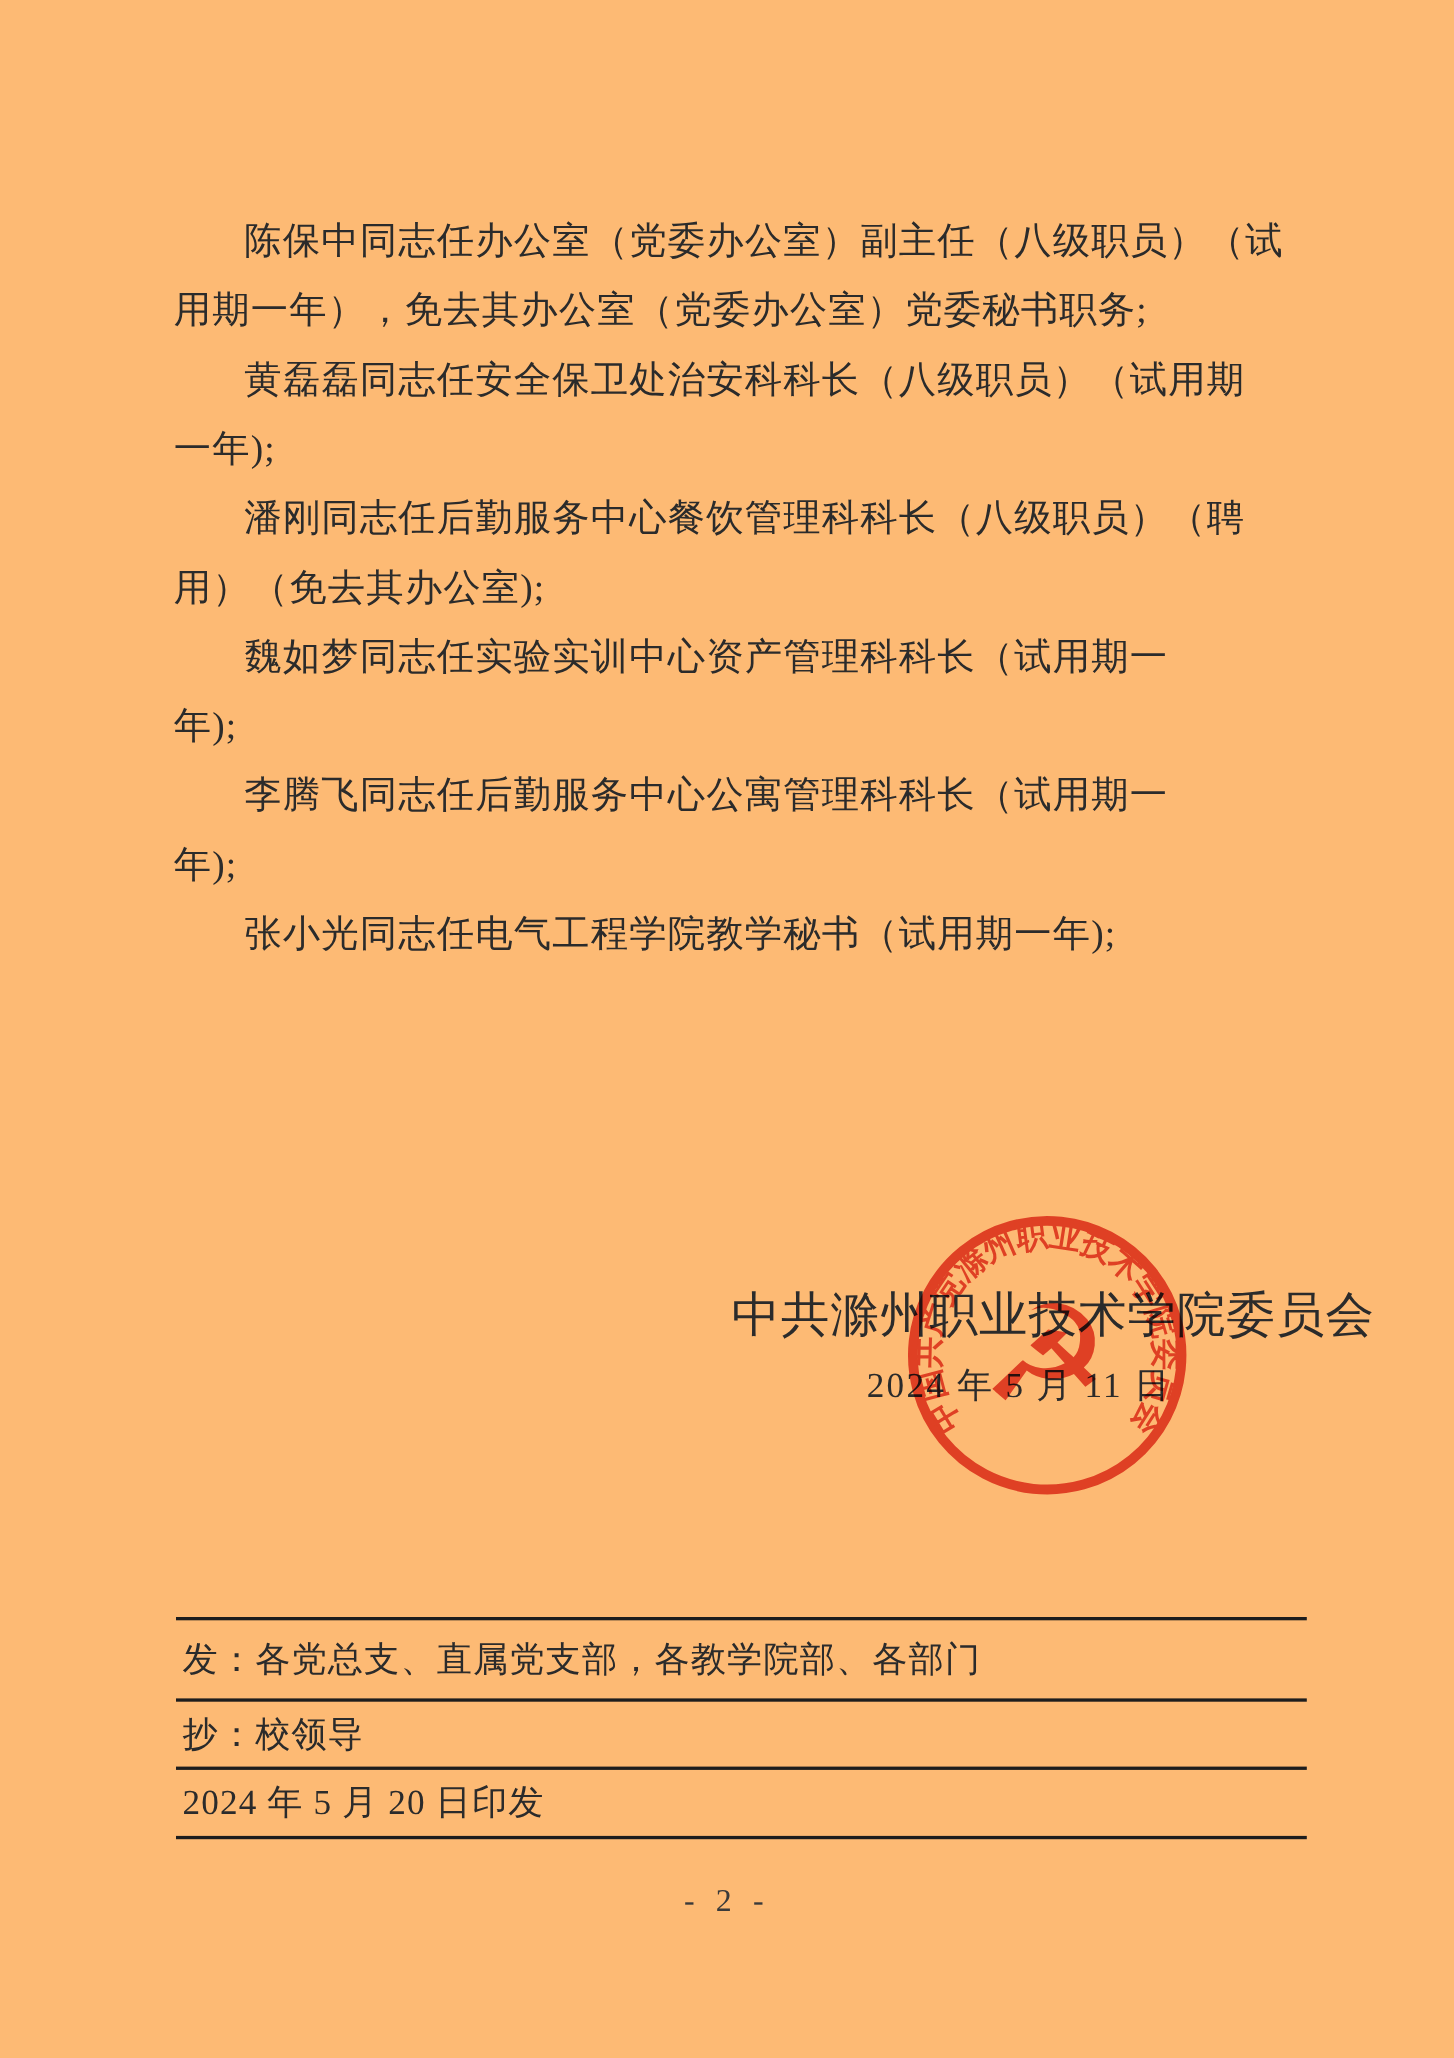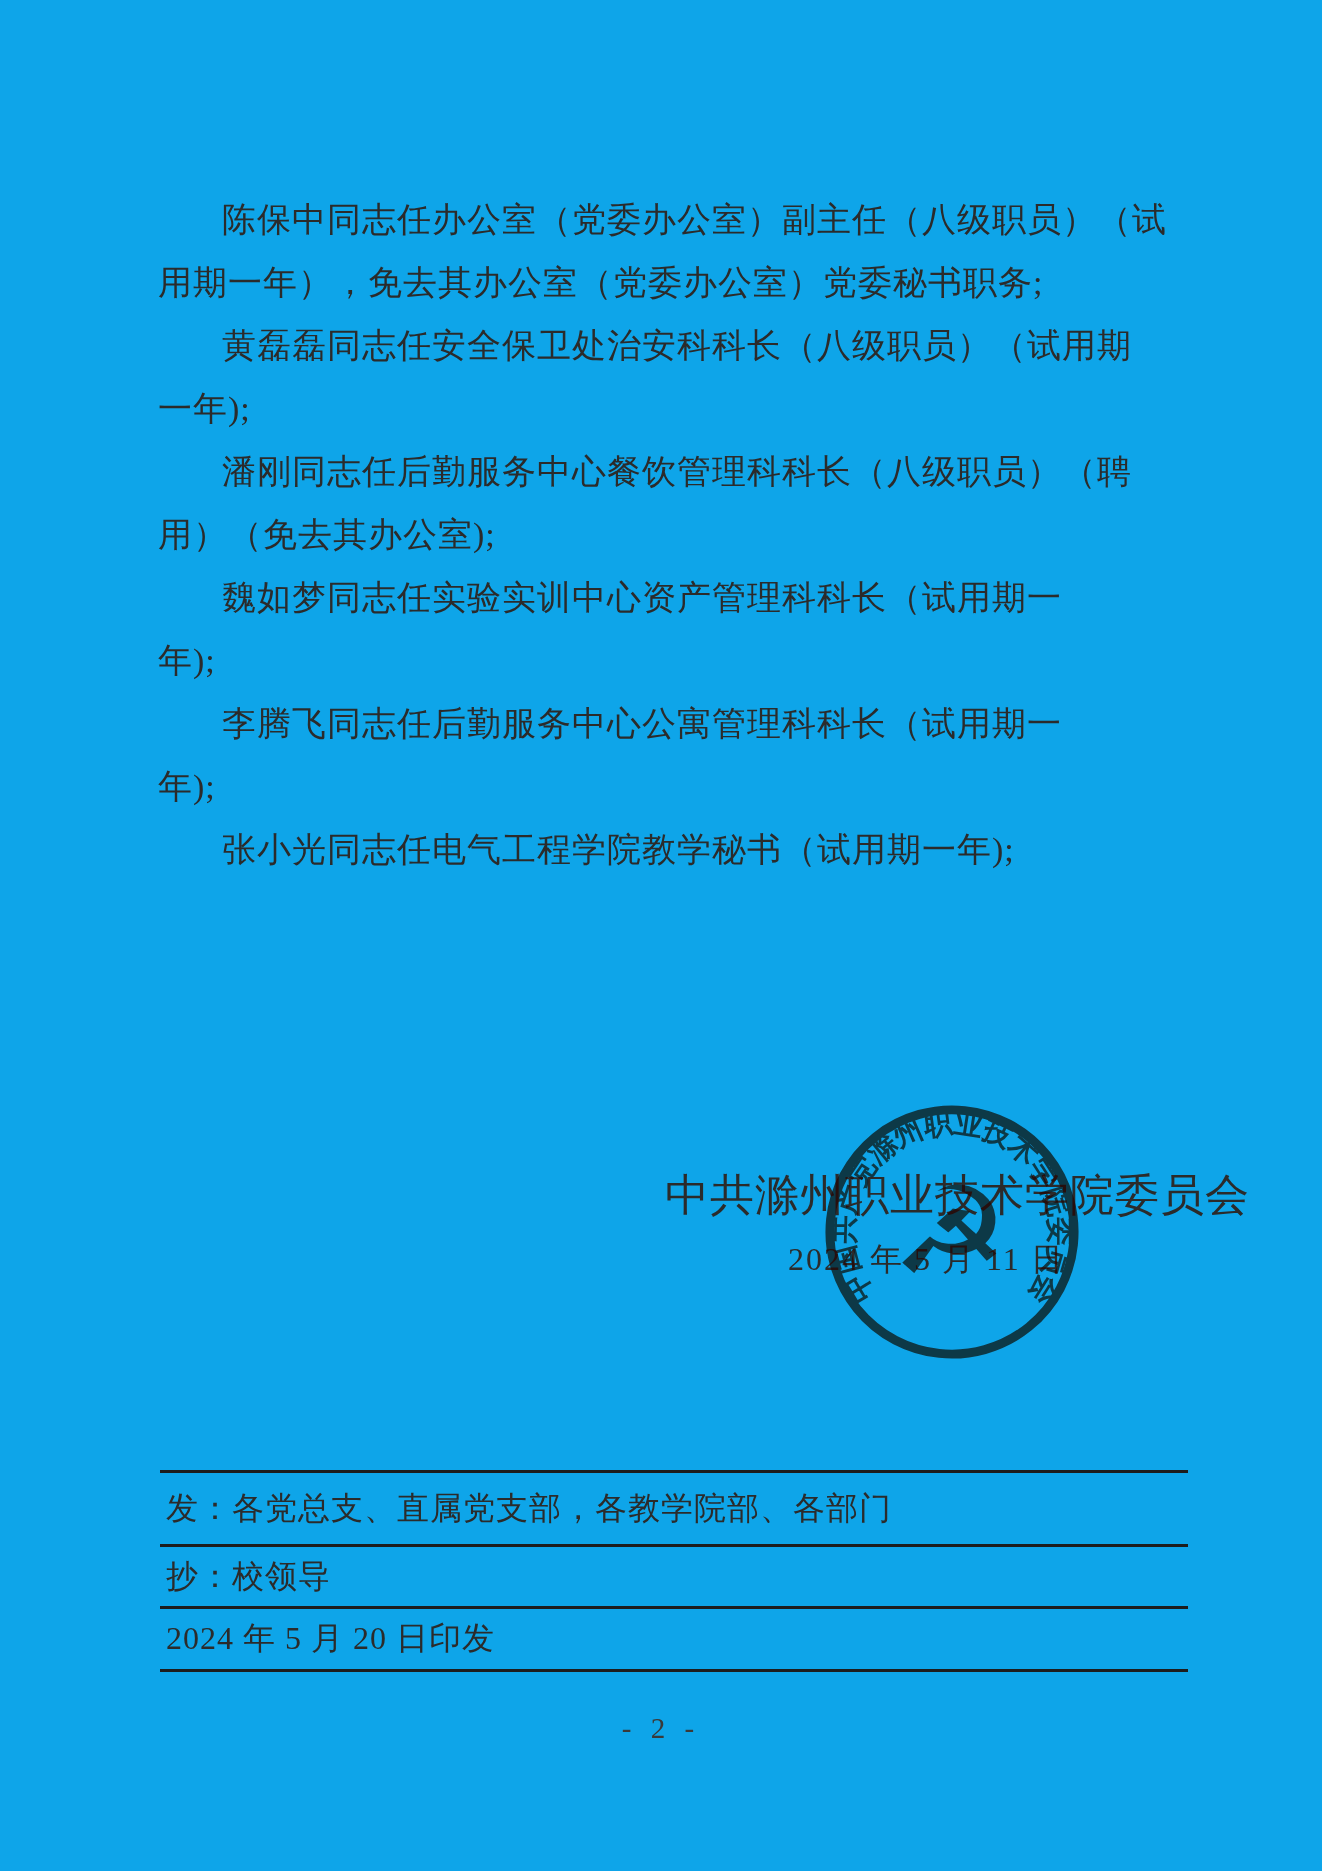--- a/index.html
+++ b/index.html
@@ -5,21 +5,21 @@
   html, body {
     margin: 0;
     padding: 0;
     background: #e8e8e8;
   }
   .page {
     position: relative;
     width: 1322px;
     height: 1871px;
     margin: 0 auto;
-    background: #0ea5e9;
+    background: #fdba74;
     overflow: hidden;
     font-family: "Liberation Serif", serif;
     color: #2b2b2b;
   }
 
   
   .doc-body {
     position: absolute;
     left: 158px;
     top: 188px;

